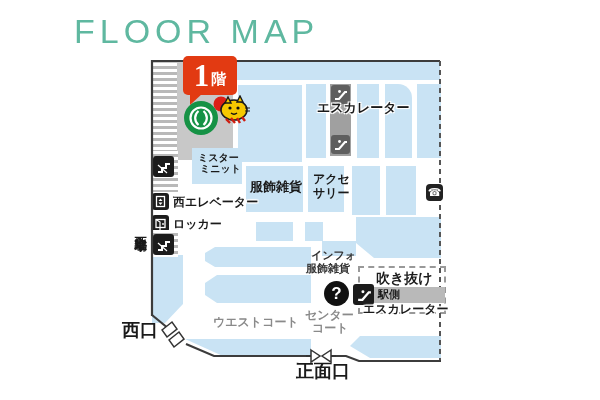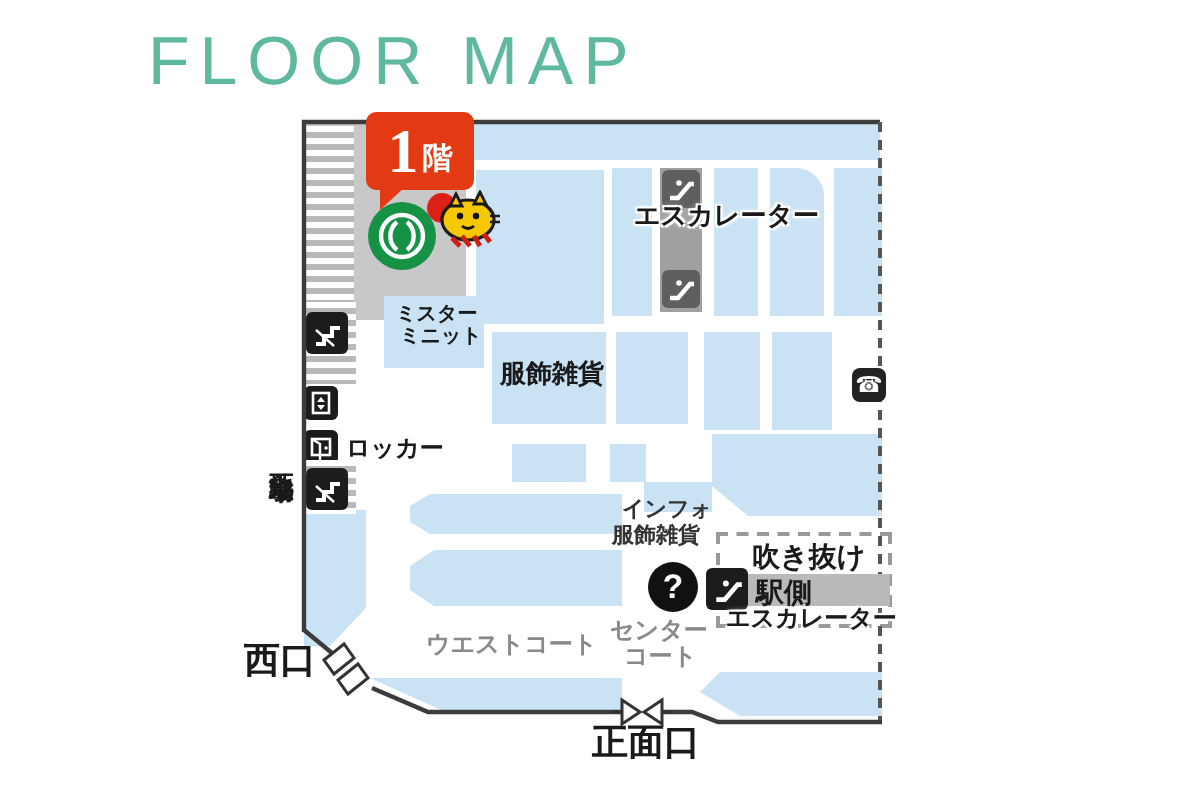--- a/index.html
+++ b/index.html
@@ -76,20 +76,21 @@
         <path d="M3,7 L12,15" stroke="#fff" stroke-width="1.2"></path>
       </svg>
   </div>
   <div class="icon-sq" style="left:152px;top:193px;width:17px;height:17px">
     <svg width="13" height="13" viewBox="0 0 13 13">
         <rect x="2.5" y="1.5" width="8" height="10" stroke="#fff" fill="none" stroke-width="1.3"></rect>
         <path d="M4.5,6 l2,-2.5 l2,2.5 z" fill="#fff"></path>
         <path d="M4.5,7.5 l2,2.5 l2,-2.5 z" fill="#fff"></path>
       </svg>
   </div>
+  <div class="jp halo" style="position:absolute;left:173px;top:196px;font-size:12px">西エレベーター</div>
   <div class="icon-sq" style="left:152px;top:215px;width:17px;height:17px">
     <svg width="13" height="13" viewBox="0 0 13 13">
         <rect x="2" y="2.5" width="9" height="8" stroke="#fff" fill="none" stroke-width="1.3"></rect>
         <path d="M2,2.5 L6,5 L6,13" stroke="#fff" stroke-width="1.2" fill="none"></path>
         <circle cx="9" cy="7" r="0.9" fill="#fff"></circle>
       </svg>
   </div>
   <div class="jp halo" style="position:absolute;left:173px;top:218px;font-size:12px">ロッカー</div>
   <div class="stripes" style="left:151px;top:230px;width:27px;height:27px"></div>
   <div class="icon-sq" style="left:153px;top:234px;width:21px;height:21px">
@@ -113,37 +114,41 @@
   </div>
 
   <div class="jp" style="position:absolute;left:198px;top:152px;font-size:10px;line-height:11px">
     <div>ミスター</div>
     <div style="margin-left:2px">ミニット</div>
   </div>
   <div class="jp halo" style="position:absolute;left:317px;top:100px;font-size:13px;line-height:16px;z-index:3">
     <div>エスカレーター</div>
   </div>
   <div class="jp" style="position:absolute;left:250px;top:180px;font-size:13px">服飾雑貨</div>
+  <div class="jp" style="position:absolute;left:313px;top:172px;font-size:12px;line-height:14px">
+    <div>アクセ</div>
+    <div>サリー</div>
+  </div>
   <div class="jp" style="position:absolute;left:306px;top:249px;font-size:11px;line-height:13px;color:#333">
     <div style="margin-left:5px">インフォ</div>
     <div>服飾雑貨</div>
   </div>
   <div id="q-icon">?</div>
   <div id="phone-icon">☎</div>
 
   <div id="atrium-box"></div>
   <div class="jp" style="position:absolute;left:376px;top:270px;font-size:14px;z-index:3">吹き抜け</div>
   <div class="abs" style="left:374px;top:287px;width:71px;height:16px;background:#b9b9b9;z-index:3"></div>
   <div class="icon-sq" style="left:353px;top:284px;width:21px;height:21px;z-index:4">
     <svg width="16" height="16" viewBox="0 0 15 15">
         <path d="M2,12 h4 l6,-7 h2" stroke="#fff" stroke-width="2.2" fill="none"></path>
         <circle cx="6.5" cy="4.5" r="1.4" fill="#fff"></circle>
       </svg>
   </div>
-  <div class="jp" style="position:absolute;left:378px;top:288px;font-size:14px;z-index:4">駅側</div>
+  <div class="jp" style="position:absolute;left:378px;top:288px;font-size:11px;z-index:4">駅側</div>
   <div class="jp halo" style="position:absolute;left:363px;top:303px;font-size:12px;z-index:4">エスカレーター</div>
 
   <div class="court halo" style="position:absolute;left:213px;top:314px">ウエストコート</div>
   <div class="court halo" style="position:absolute;left:305px;top:309px;line-height:13px">
     <div>センター</div>
     <div style="margin-left:7px">コート</div>
   </div>
   <div class="jp" style="position:absolute;left:122px;top:320px;font-size:18px">西口</div>
   <div class="jp" style="position:absolute;left:296px;top:361px;font-size:18px">正面口</div>
   <div class="jp" style="position:absolute;left:133px;top:226px;font-size:12px;writing-mode:vertical-rl;letter-spacing:1px">地下駐車場へ</div>

